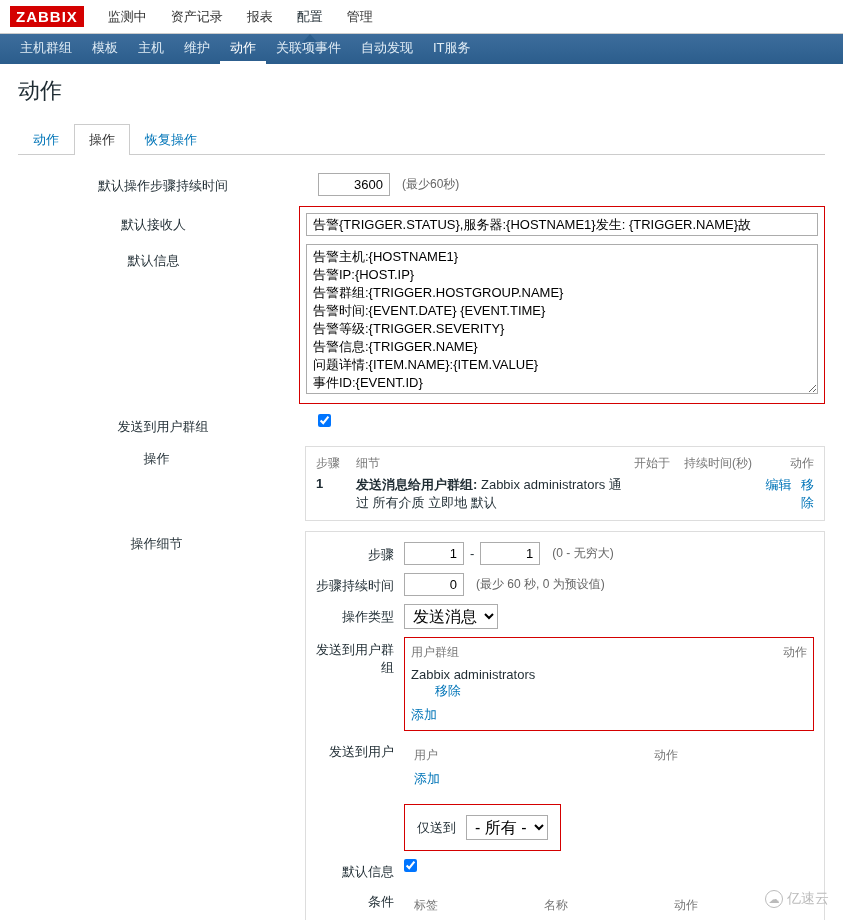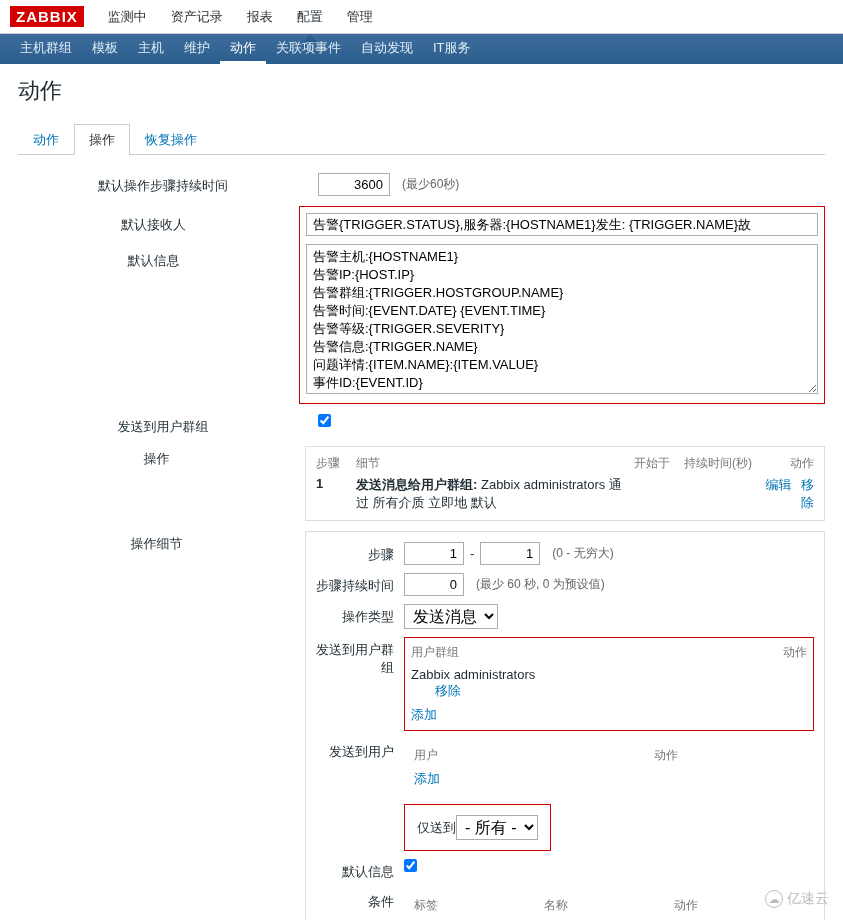--- a/index.html
+++ b/index.html
@@ -228,21 +228,21 @@
                 <div style="width:150px">动作</div>
               </div>
               <div><span class="link">添加</span></div>
             </div>
           </div>
         </div>
 
         <div class="det-row">
           <div class="det-label"></div>
           <div class="det-value">
-            <div class="red-box" style="display:flex;align-items:center;padding:10px 12px">
+            <div class="red-box" style="display:flex;align-items:center;gap:10px;padding:10px 12px">
               <span>仅送到</span>
               <select>
                 <option>- 所有 -</option>
               </select>
             </div>
           </div>
         </div>
 
         <div class="det-row">
           <div class="det-label">默认信息</div>

